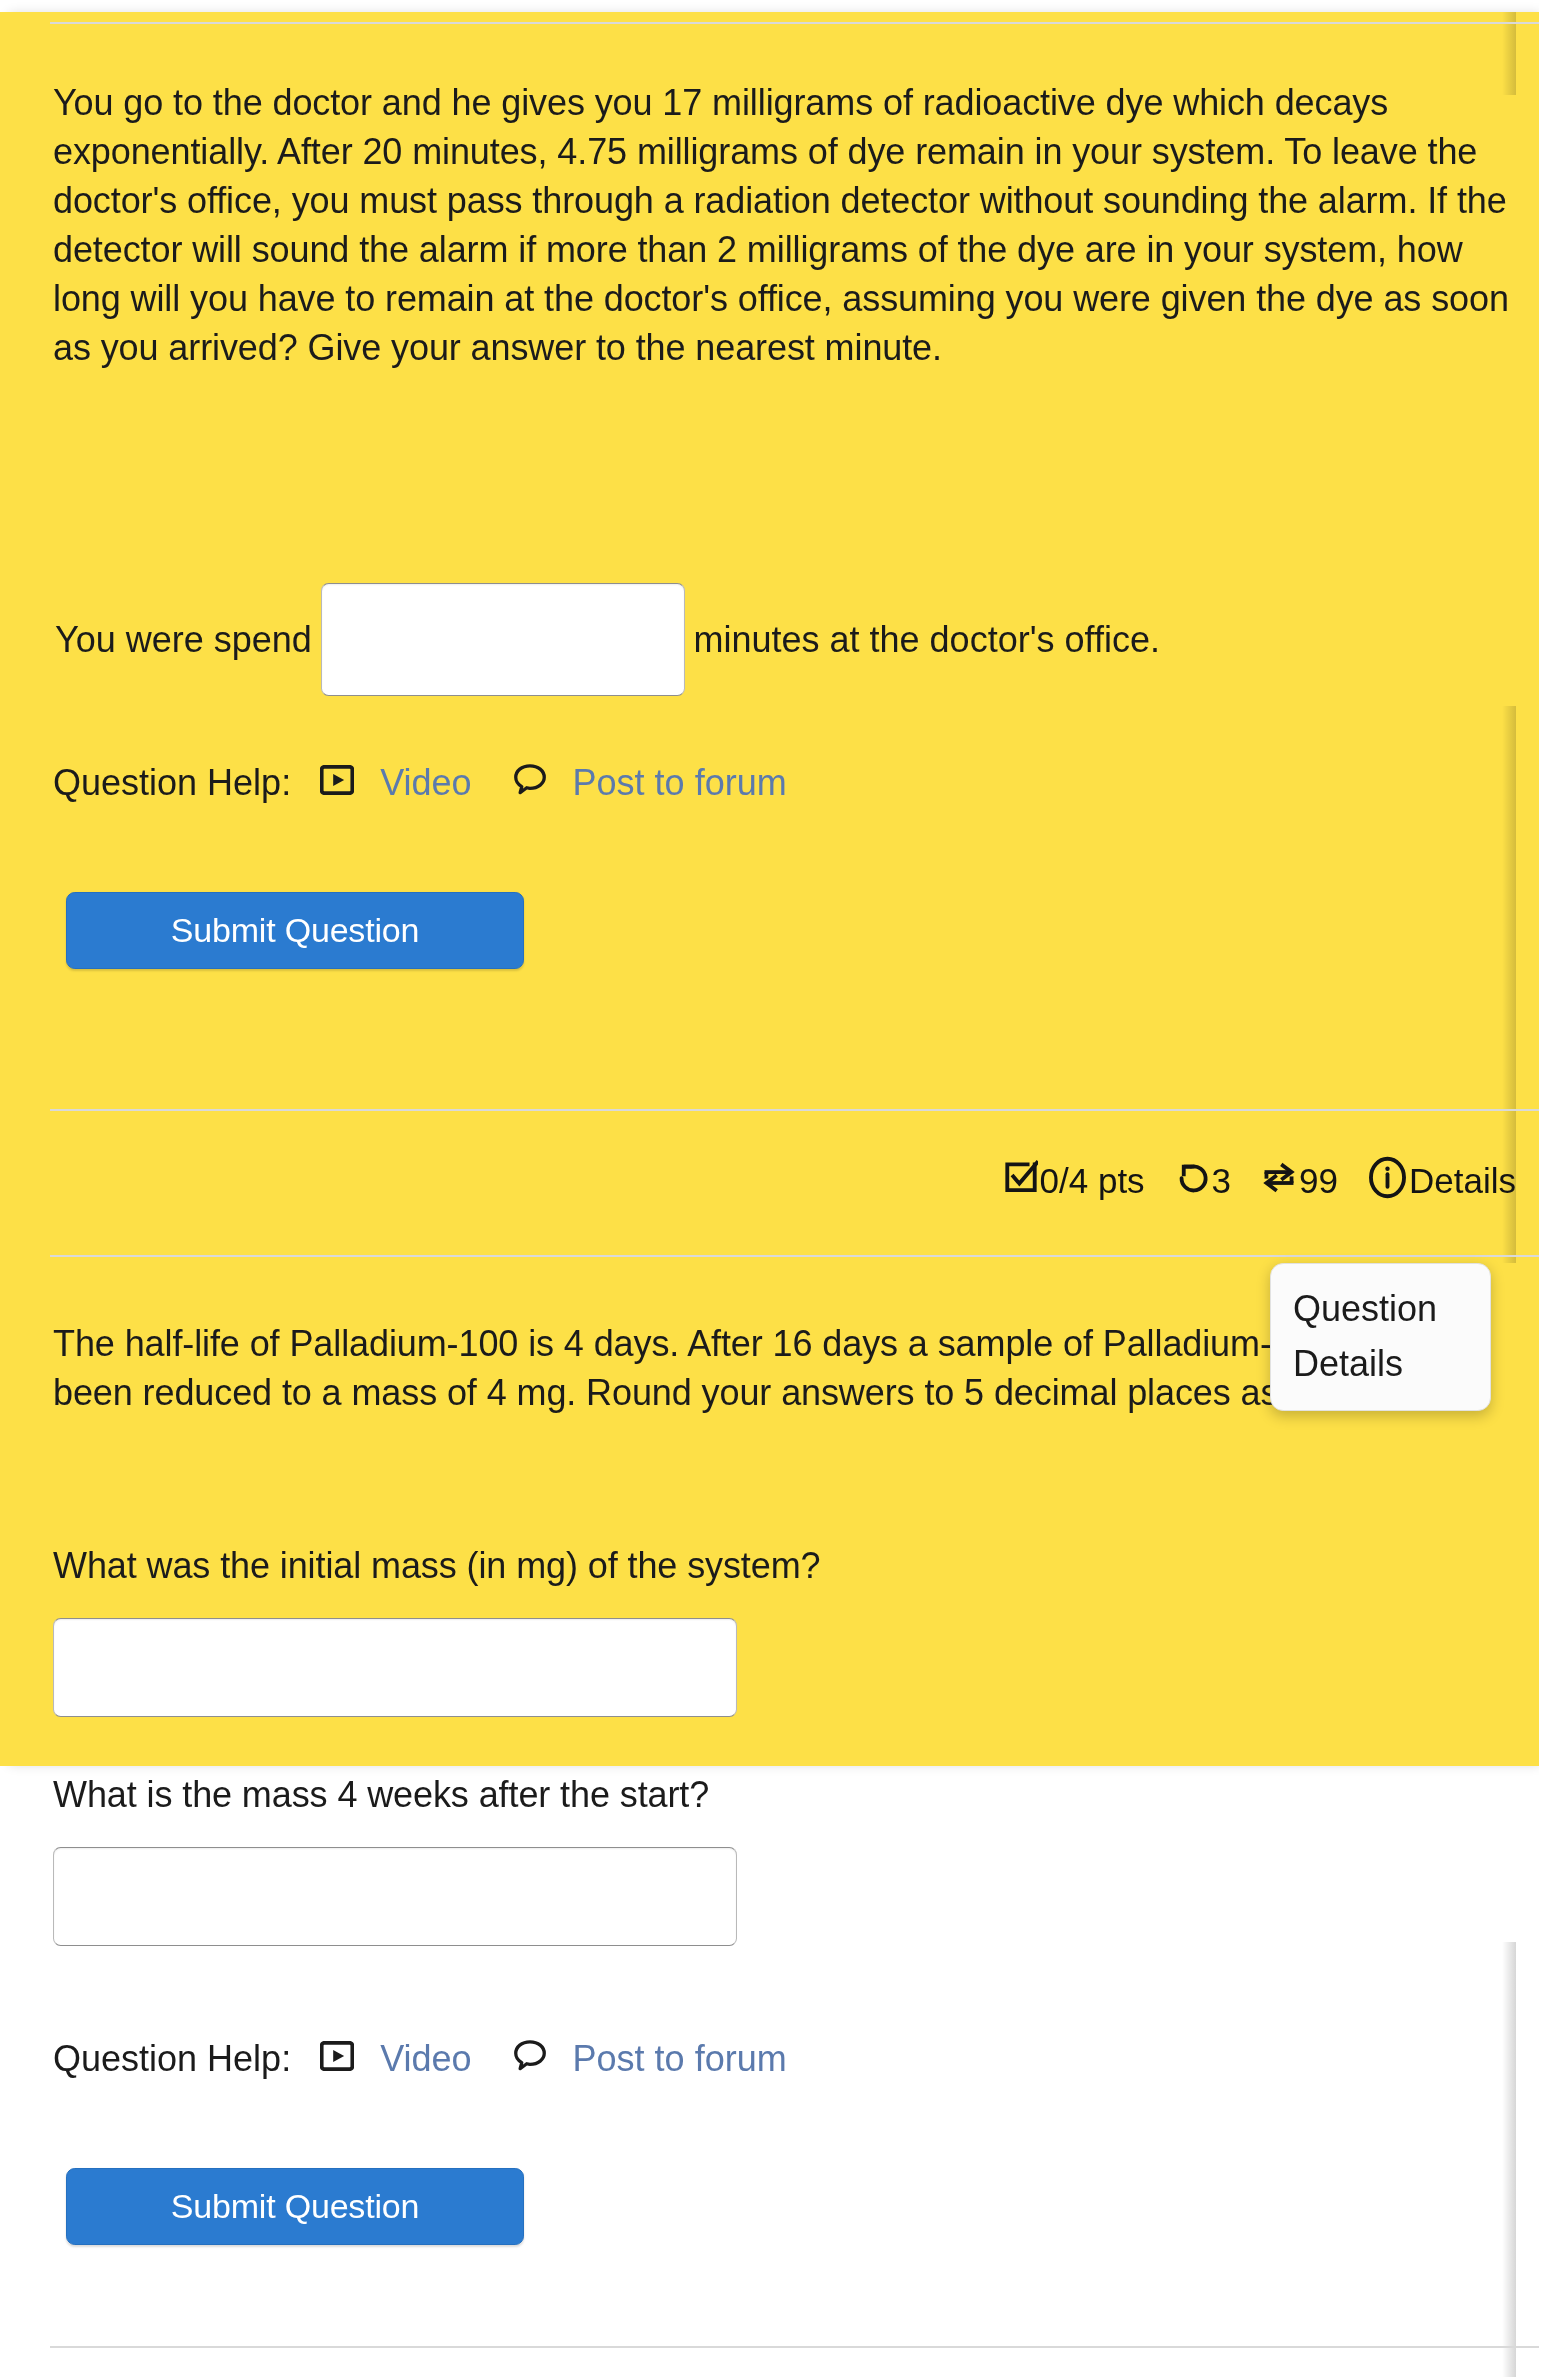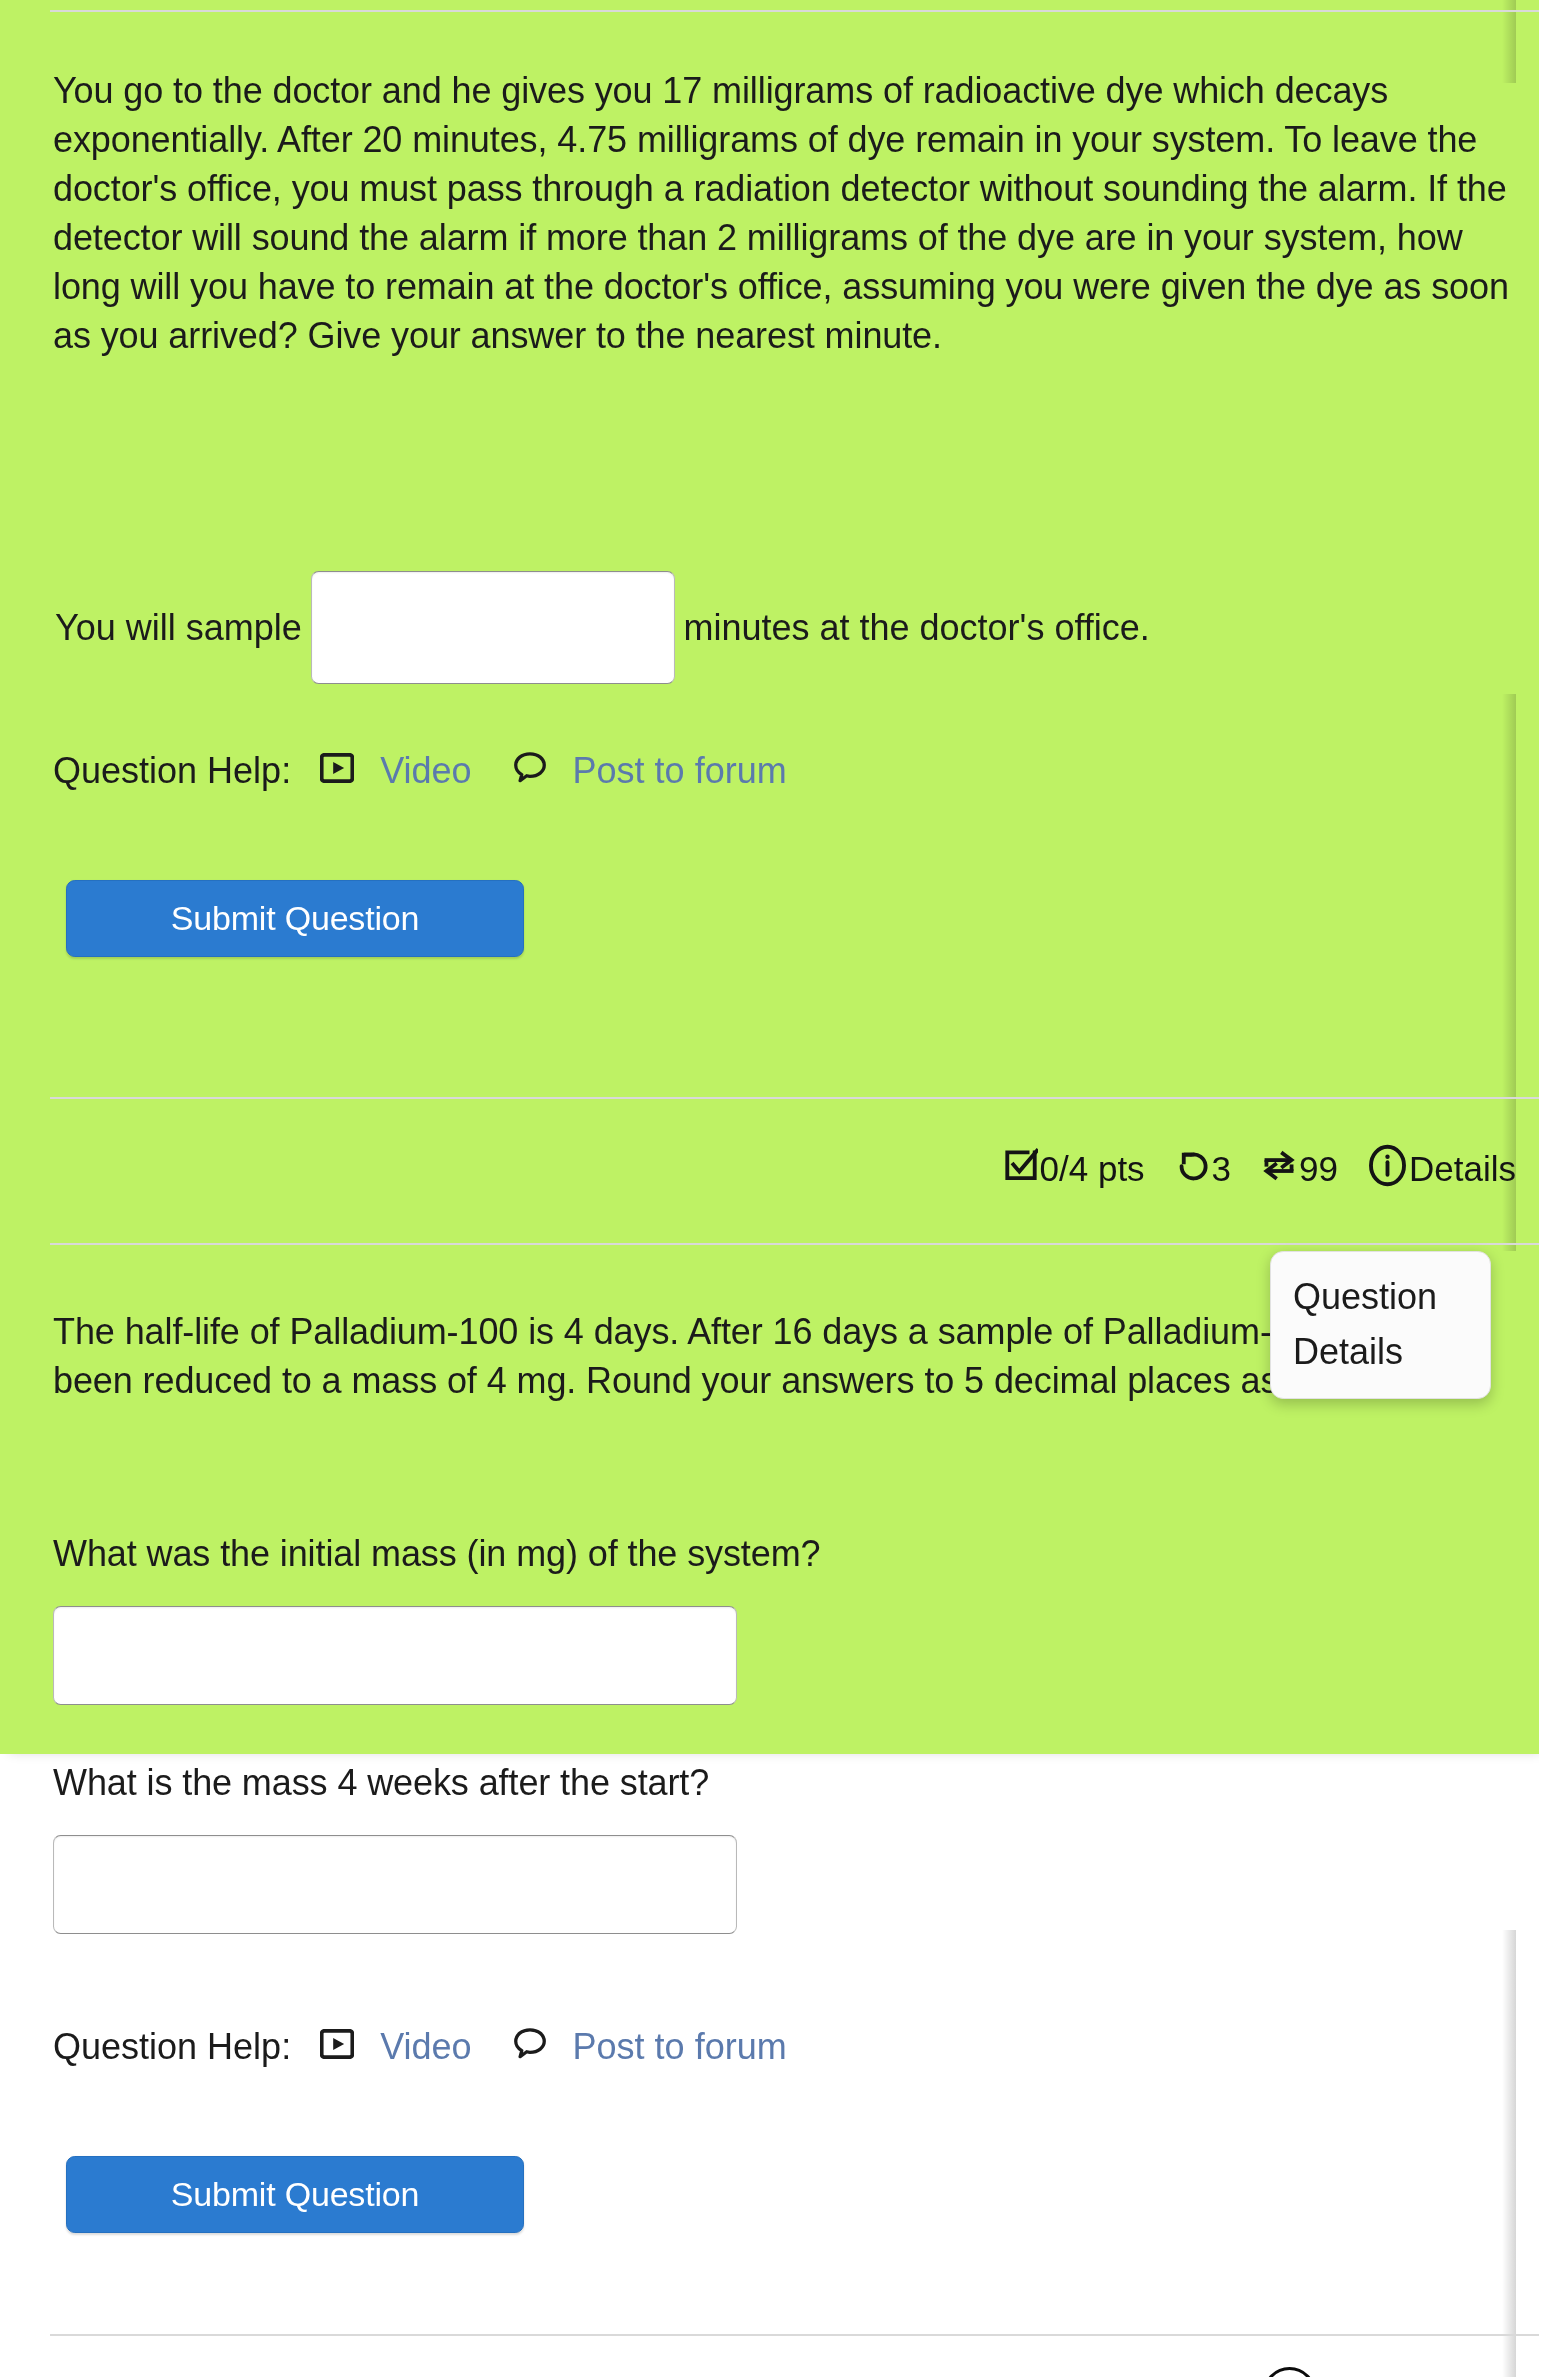--- a/index.html
+++ b/index.html
@@ -14,24 +14,24 @@
     overflow: hidden;
     font-family: "Liberation Sans", sans-serif;
     color: #1b1b1b;
     -webkit-font-smoothing: antialiased;
   }
 
   
   .page-card {
     position: absolute;
     left: 0;
-    top: 0;
+    top: 12px;
     width: 1539px;
     height: 1754px;
-    background: #bef264;
+    background: #fde047;
     box-shadow: 5.5px 0 12px -3.3px rgba(0,0,0,0.20);
   }
   .page-gutter {
     position: absolute;
     right: 0;
     top: 0;
     width: 23px;
     height: 2377px;
     background: #ffffff;
   }
@@ -211,21 +211,21 @@
 
   <div class="edge-shadow" style="top:0px; height:83px;"></div>
   <div class="edge-shadow" style="top:694px; height:557px;"></div>
   <div class="edge-shadow" style="top:1930px; height:447px;"></div>
 
   <div class="hr" style="top:10px;"></div>
 
   <div class="qtext" style="left:53px; top:66px; width:1456px;">You go to the doctor and he gives you 17 milligrams of radioactive dye which decays exponentially. After 20 minutes, 4.75 milligrams of dye remain in your system. To leave the doctor's office, you must pass through a radiation detector without sounding the alarm. If the detector will sound the alarm if more than 2 milligrams of the dye are in your system, how long will you have to remain at the doctor's office, assuming you were given the dye as soon as you arrived? Give your answer to the nearest minute.</div>
 
   <div class="inline-row" style="left:55px; top:571px;">
-    <span>You will sample</span>
+    <span>You were spend</span>
     <input class="answer-box box-inline" type="text" placeholder="" style="">
     <span>minutes at the doctor's office.</span>
   </div>
 
   <div class="help-row" style="left:53px; top:749px;">
     <span class="help-label">Question Help:</span>
 
     <a class="help-link" href="#">
       <span class="icon-video">
         <svg width="34" height="30" viewBox="0 0 62 54">

